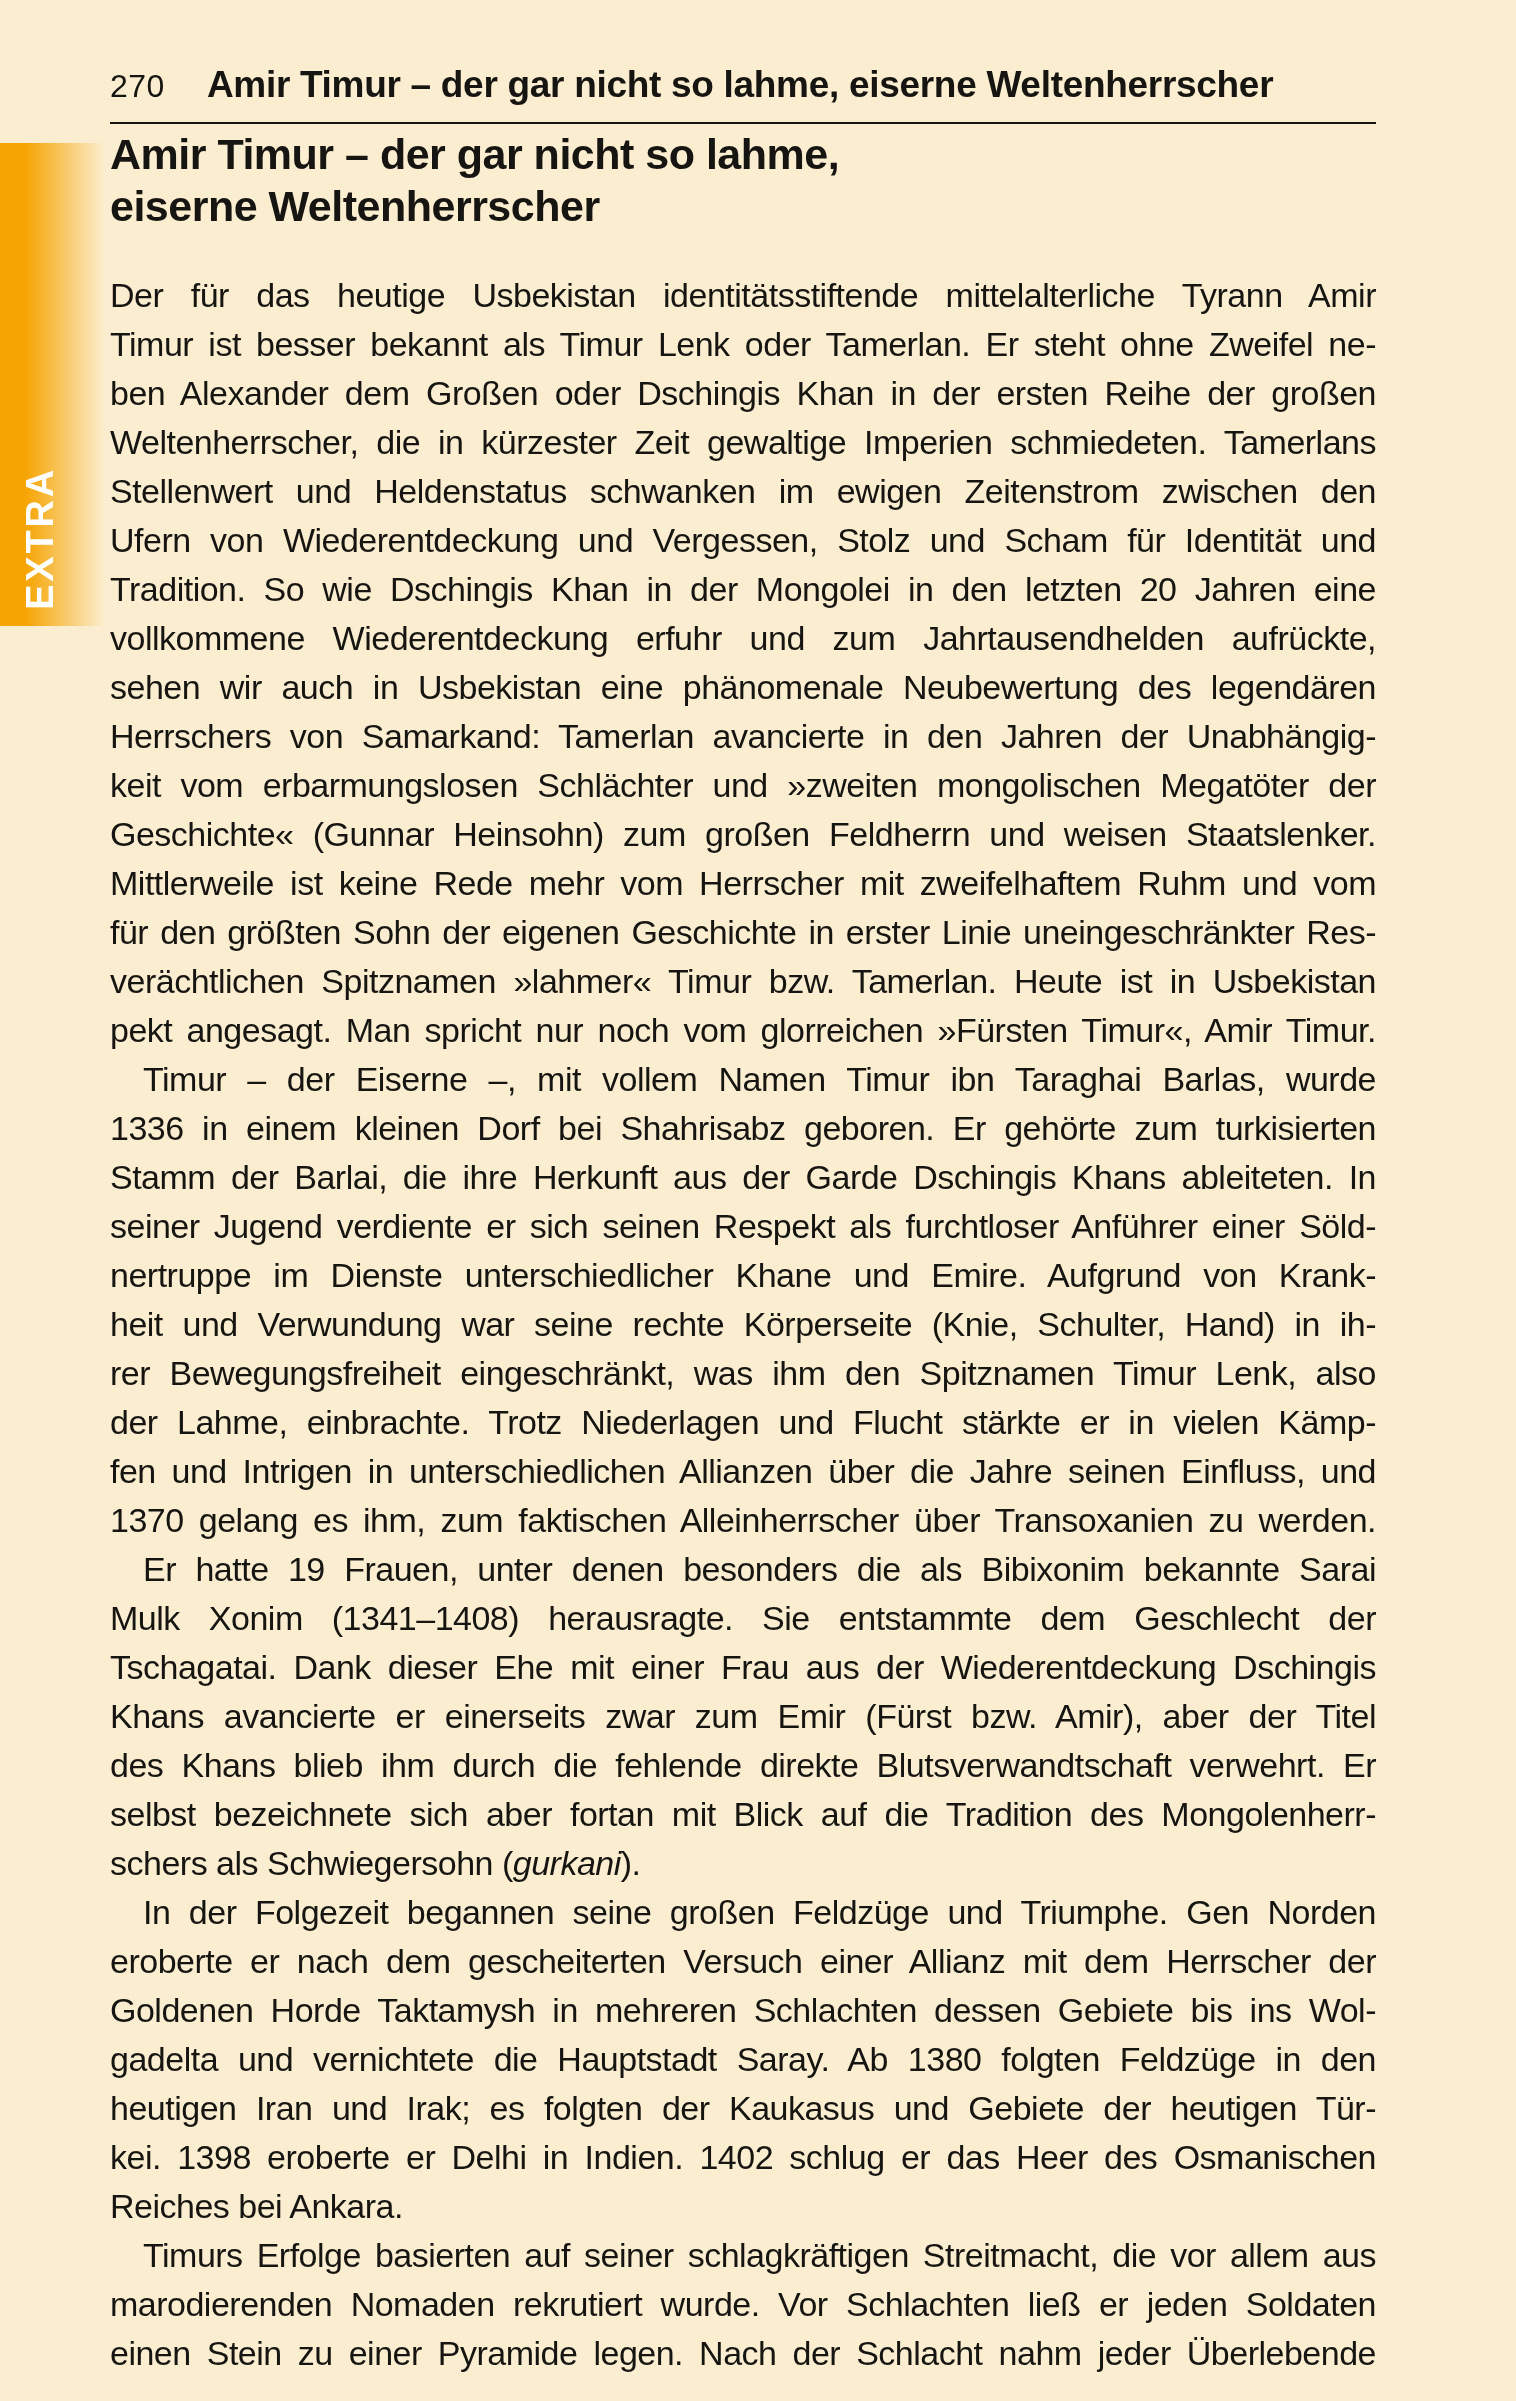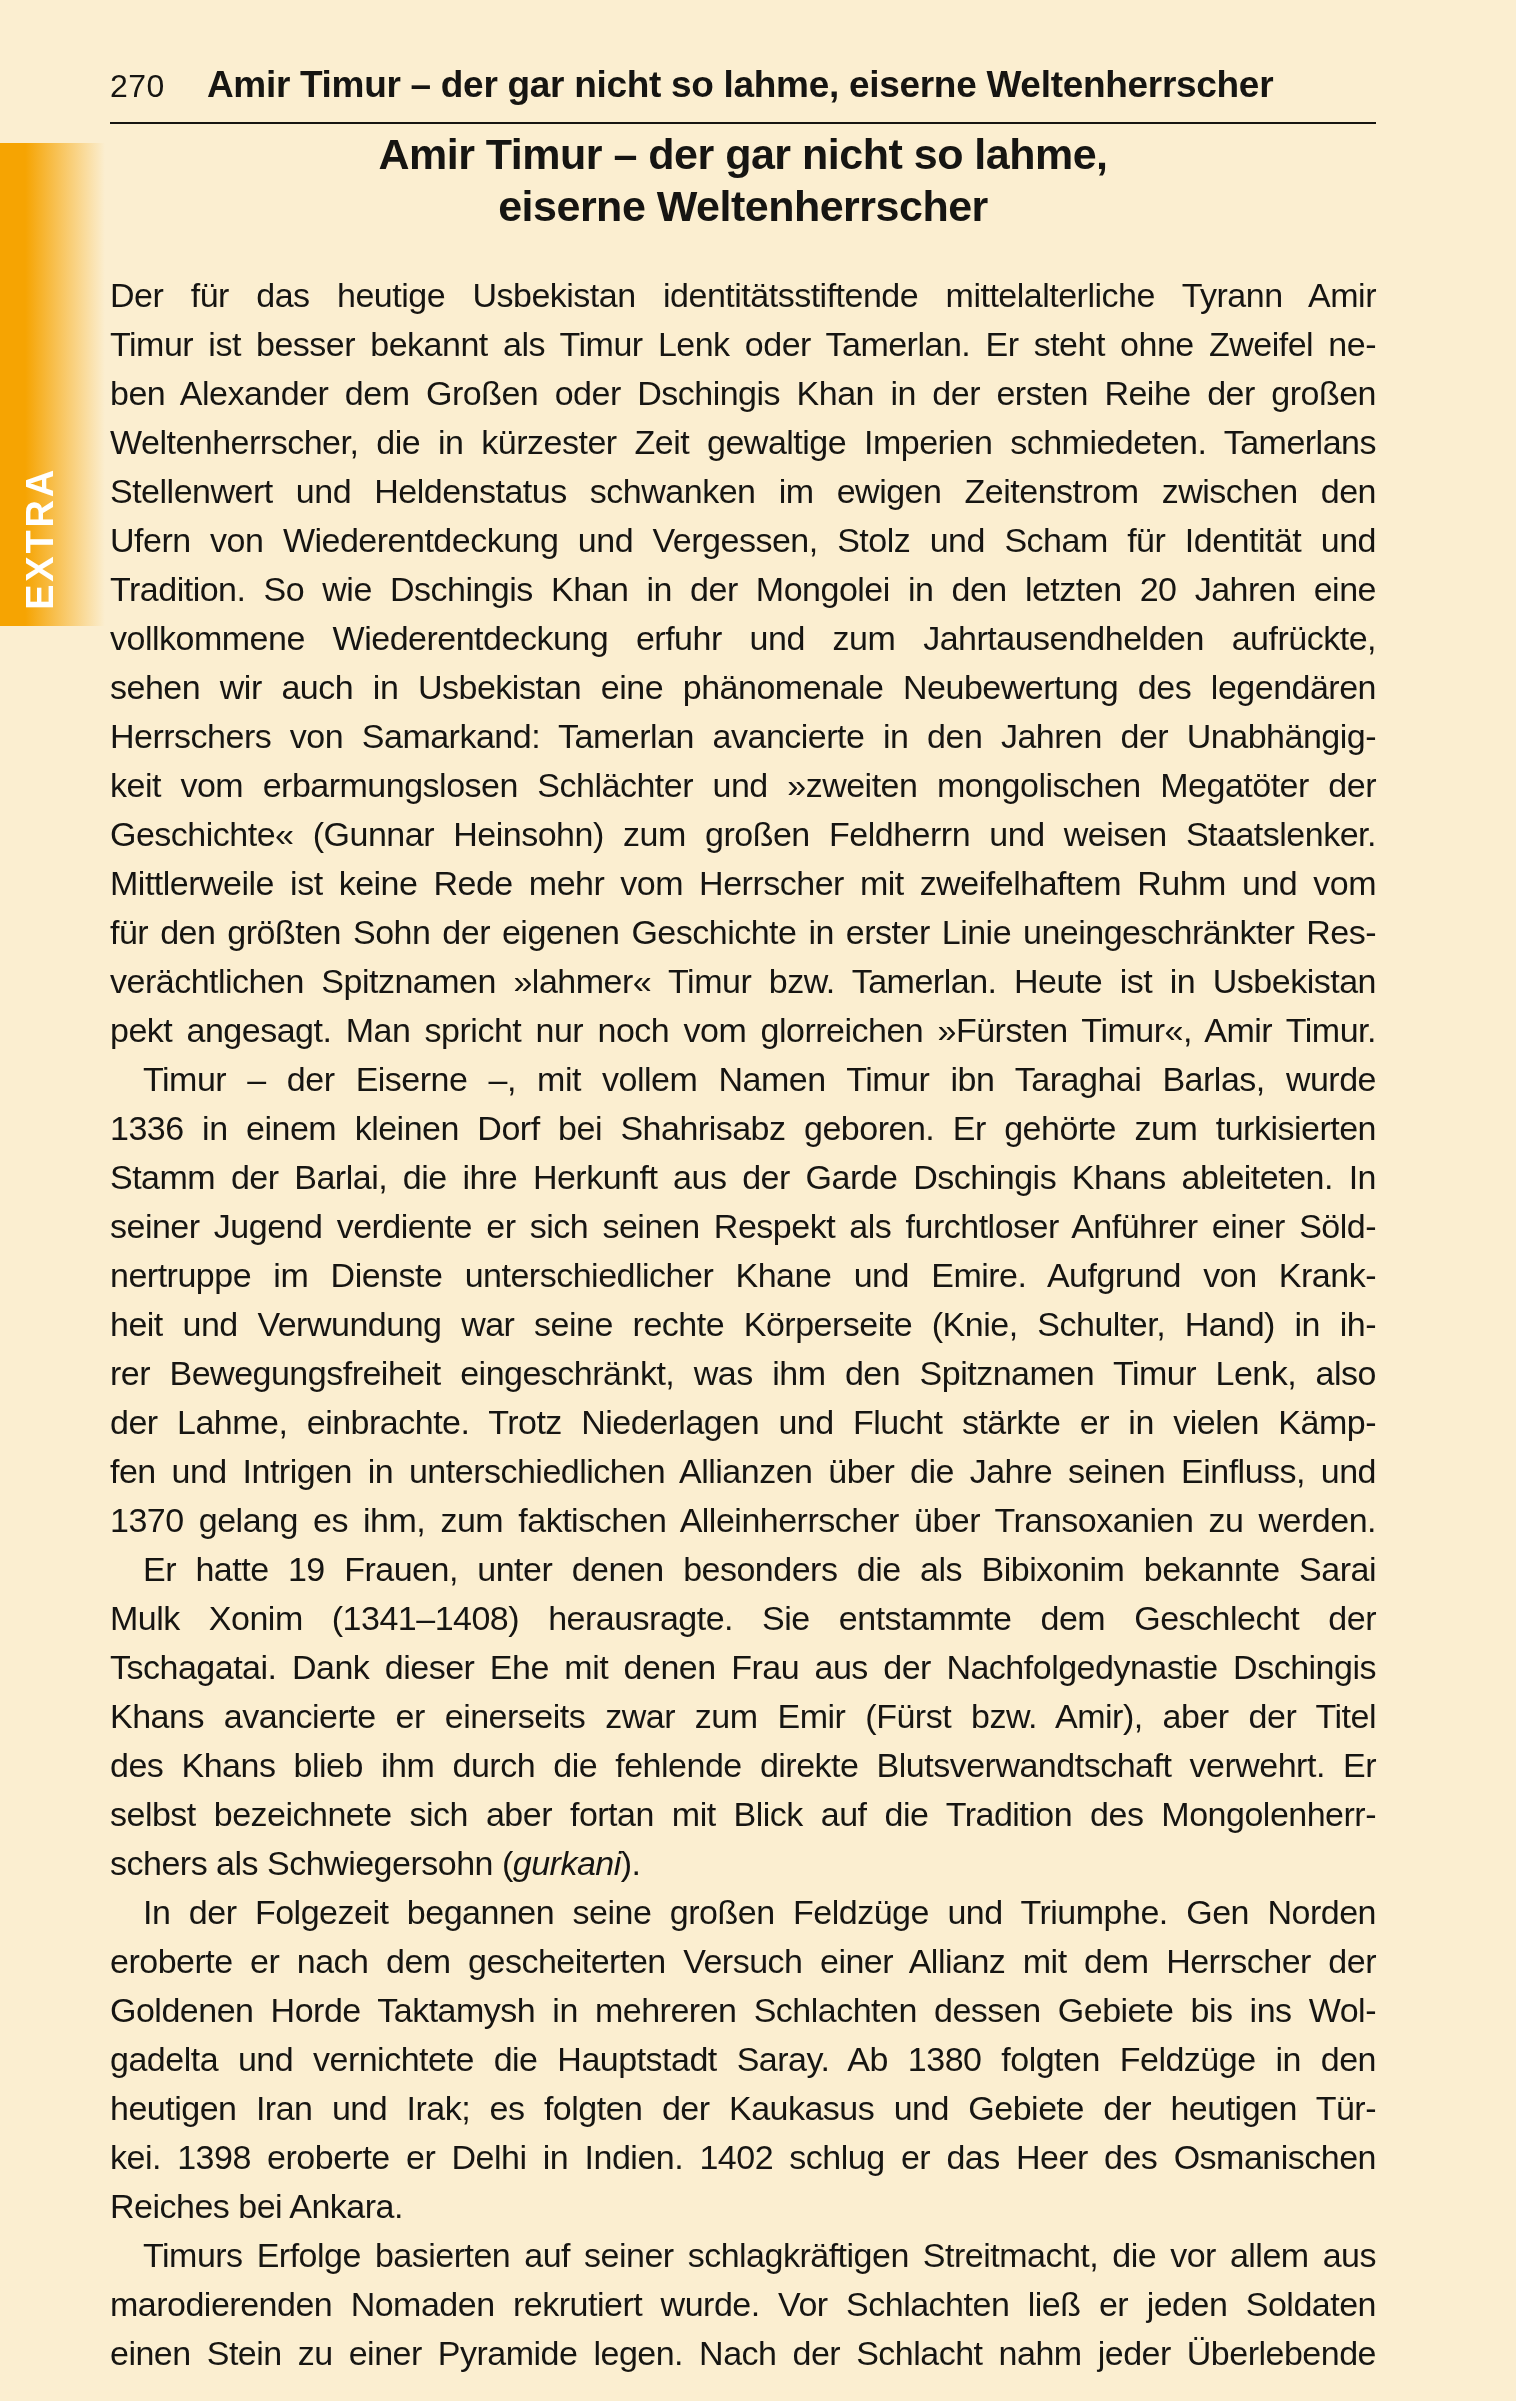--- a/index.html
+++ b/index.html
@@ -69,21 +69,20 @@
   
   .title {
     position: absolute;
     left: 110px;
     top: 128px;
     width: 1266px;
     font-size: 43px;
     font-weight: bold;
     line-height: 52px;
     letter-spacing: -0.5px;
-    text-align: center;
   }
   .title-line { display: block; }
 
   
   .body-text {
     position: absolute;
     left: 110px;
     top: 271px;
     width: 1266px;
     font-size: 34px;
@@ -144,21 +143,21 @@
         <div class="line">nertruppe im Dienste unterschiedlicher Khane und Emire. Aufgrund von Krank-</div>
         <div class="line">heit und Verwundung war seine rechte Körperseite (Knie, Schulter, Hand) in ih-</div>
         <div class="line">rer Bewegungsfreiheit eingeschränkt, was ihm den Spitznamen Timur Lenk, also</div>
         <div class="line">der Lahme, einbrachte. Trotz Niederlagen und Flucht stärkte er in vielen Kämp-</div>
         <div class="line">fen und Intrigen in unterschiedlichen Allianzen über die Jahre seinen Einfluss, und</div>
         <div class="line">1370 gelang es ihm, zum faktischen Alleinherrscher über Transoxanien zu werden.</div>
       </div>
       <div>
         <div class="line indent">Er hatte 19 Frauen, unter denen besonders die als Bibixonim bekannte Sarai</div>
         <div class="line">Mulk Xonim (1341–1408) herausragte. Sie entstammte dem Geschlecht der</div>
-        <div class="line">Tschagatai. Dank dieser Ehe mit denen Frau aus der Nachfolgedynastie Dschingis</div>
+        <div class="line">Tschagatai. Dank dieser Ehe mit einer Frau aus der Wiederentdeckung Dschingis</div>
         <div class="line">Khans avancierte er einerseits zwar zum Emir (Fürst bzw. Amir), aber der Titel</div>
         <div class="line">des Khans blieb ihm durch die fehlende direkte Blutsverwandtschaft verwehrt. Er</div>
         <div class="line">selbst bezeichnete sich aber fortan mit Blick auf die Tradition des Mongolenherr-</div>
         <div class="line end">schers als Schwiegersohn (<i>gurkani</i>).</div>
       </div>
       <div>
         <div class="line indent">In der Folgezeit begannen seine großen Feldzüge und Triumphe. Gen Norden</div>
         <div class="line">eroberte er nach dem gescheiterten Versuch einer Allianz mit dem Herrscher der</div>
         <div class="line">Goldenen Horde Taktamysh in mehreren Schlachten dessen Gebiete bis ins Wol-</div>
         <div class="line">gadelta und vernichtete die Hauptstadt Saray. Ab 1380 folgten Feldzüge in den</div>

